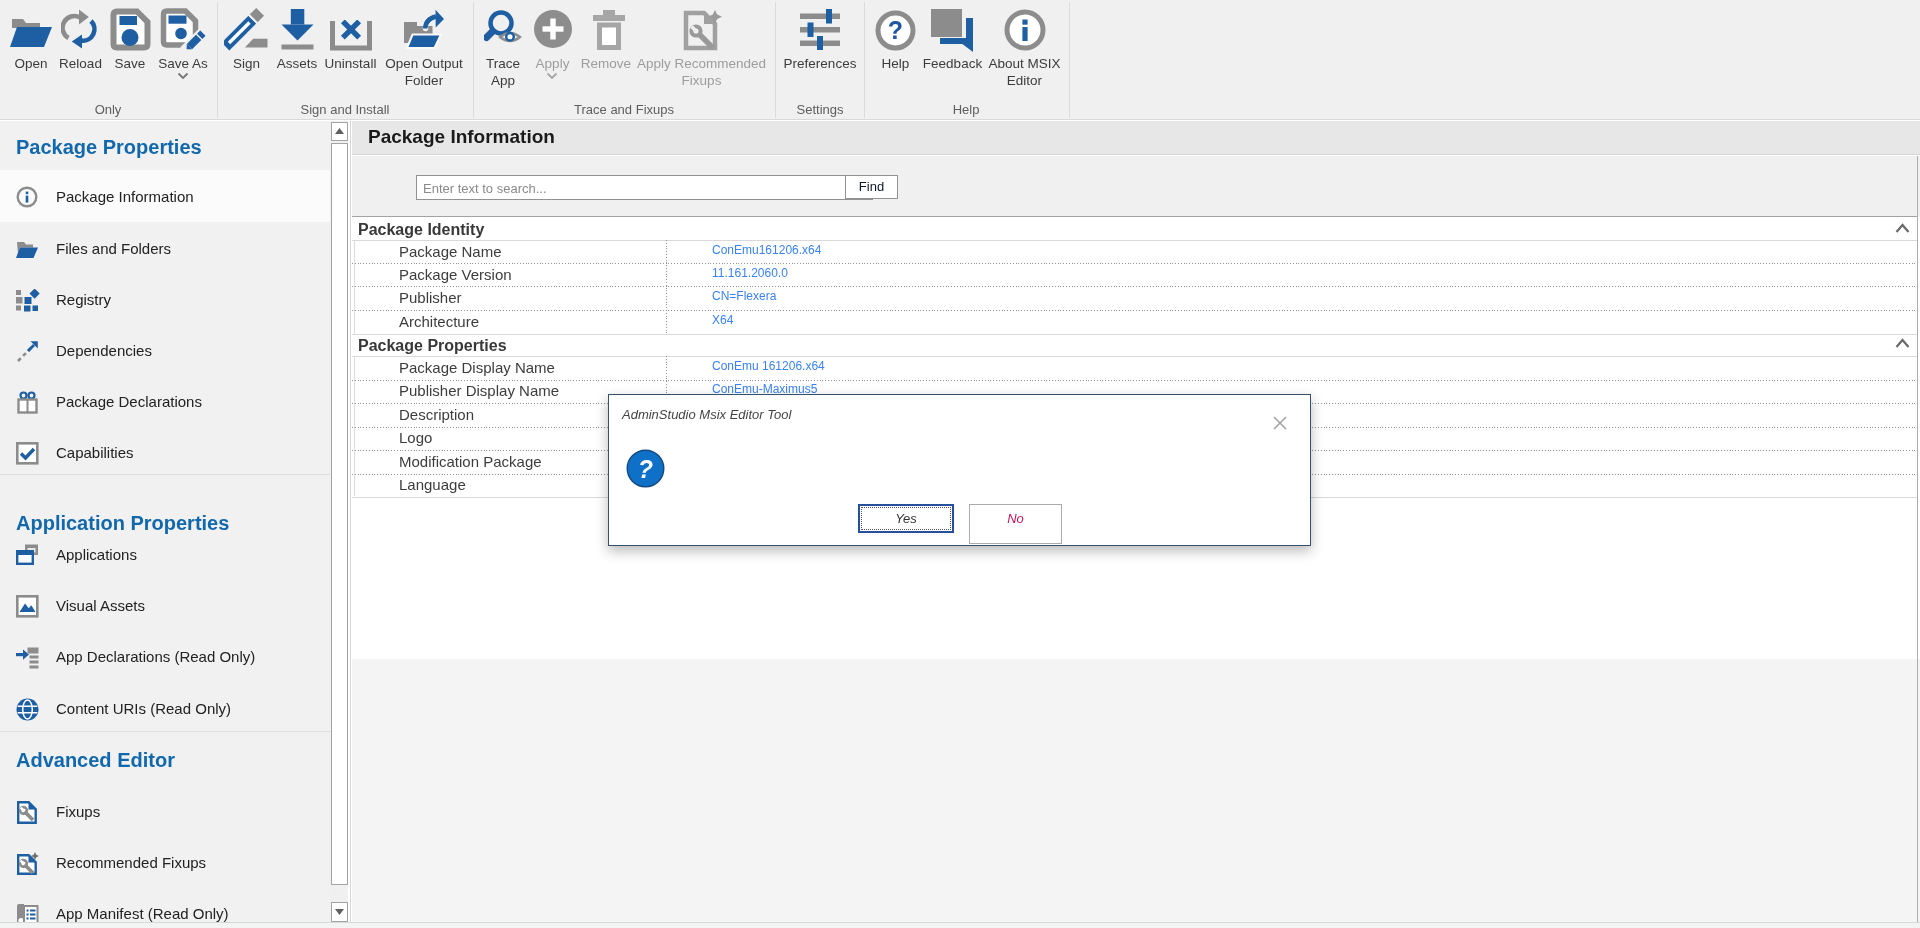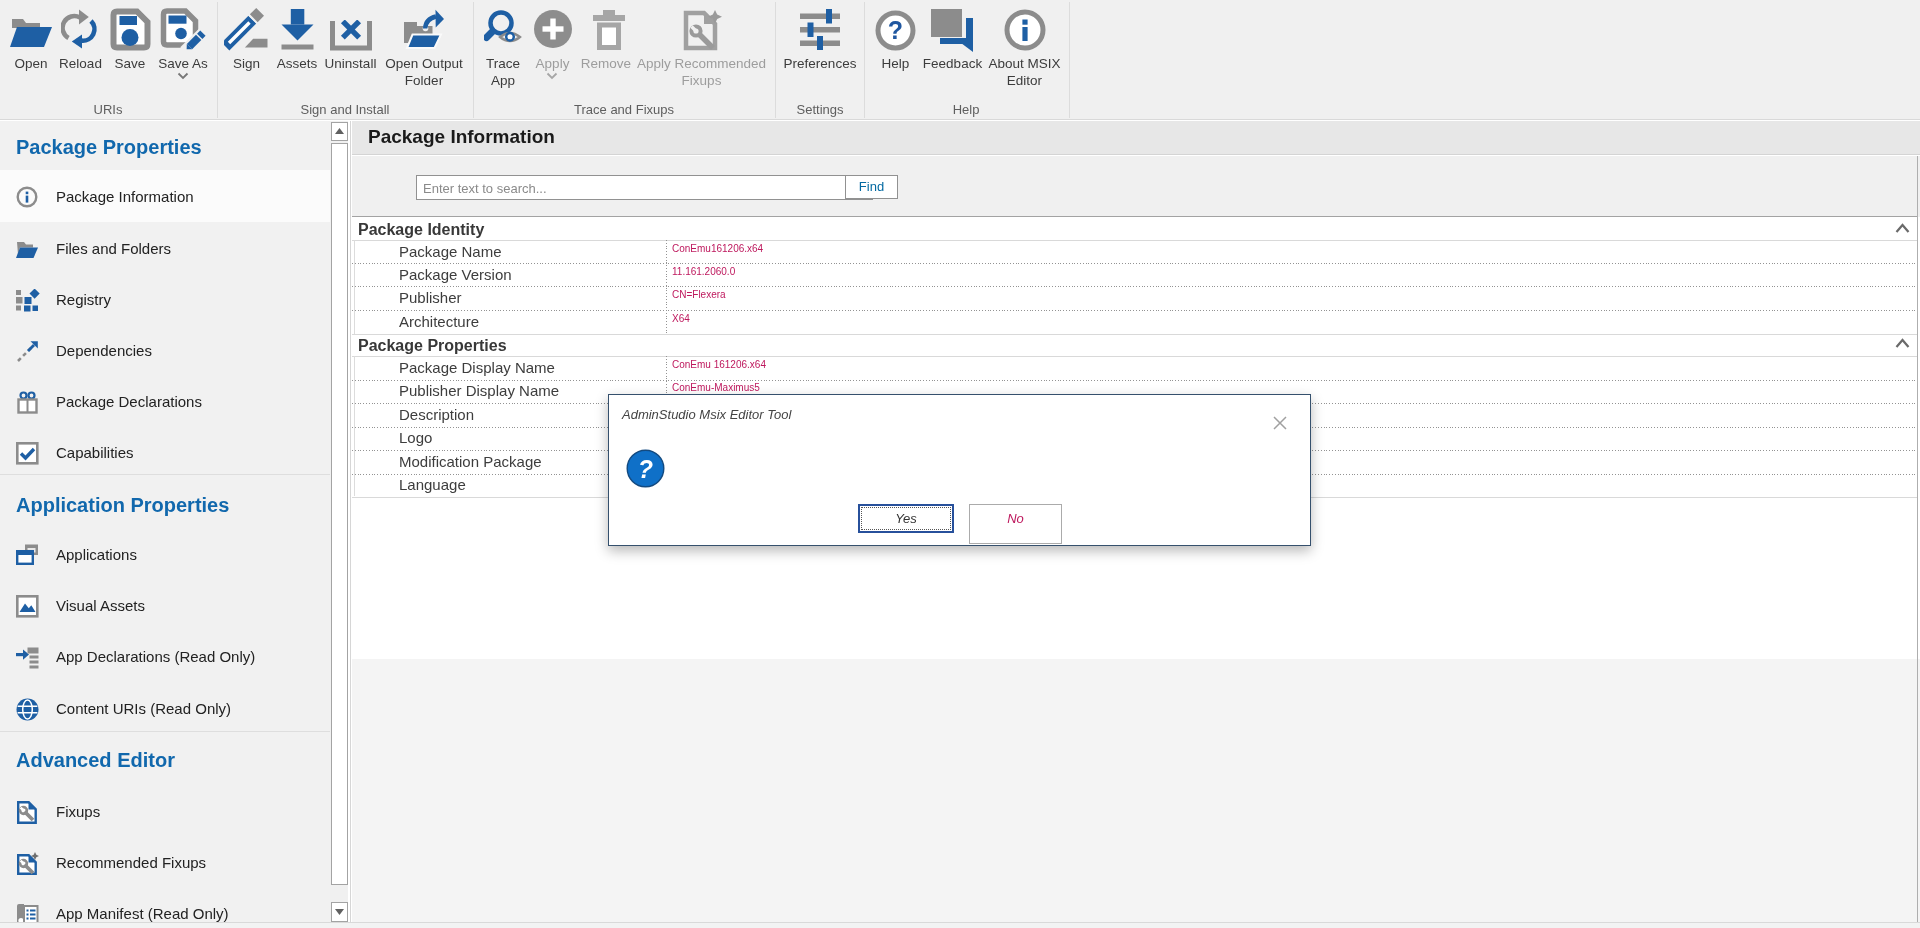--- a/index.html
+++ b/index.html
@@ -41,27 +41,27 @@
   height:269px; background:#f4f4f4; }
 #bottomstrip { position:absolute; left:0; top:922px; width:1920px; height:6px;
   background:#f2f3f3; border-top:1px solid #d9d9d9; z-index:30; }
 .hline { position:absolute; height:1px; background:#d9d9d9; }
 .dotline { position:absolute; height:1px;
   background-image:repeating-linear-gradient(to right,#939393 0 1px,transparent 1px 2.8px); }
 .vdotline { position:absolute; width:1px;
   background-image:repeating-linear-gradient(to bottom,#939393 0 1px,transparent 1px 2.8px); }
 .tghead { position:absolute; left:358px; font-size:16px; font-weight:bold; color:#383838; }
 .tlabel { position:absolute; left:399px; font-size:15px; color:#3d3d3d; white-space:nowrap; }
-.tvalue { position:absolute; left:672px; font-size:10px; color:#be185d; white-space:nowrap; }
+.tvalue { position:absolute; left:712px; font-size:12px; color:#3b82f6; white-space:nowrap; }
 #searchbox { position:absolute; left:368px; top:175px; width:457px; height:25px;
   background:#fff; border:1px solid #919191;margin-left:48px; }
 #searchbox span { position:absolute; left:6px; top:5px; font-size:13px; color:#8a8a8a; }
 #findbtn { position:absolute; left:845px; top:175px; width:53px; height:24px;
   background:#fff; border:1px solid #919191; text-align:center;
-  font-size:13px; color:#0369a1; line-height:21px; }
+  font-size:13px; color:#0f172a; line-height:21px; }
 #dialog { position:absolute; left:608px; top:394px; width:703px; height:152px;
   background:#fff; border:1px solid #35506d; z-index:20;
   box-shadow:0 5px 12px rgba(0,0,0,0.28);font-style:italic; }
 #dlg-title { position:absolute; left:13px; top:12px; font-size:13px; color:#444; }
 #dlg-x { position:absolute; left:663px; top:20px; }
 #dlg-text { position:absolute; left:71px; top:67px; font-size:13px; color:#383838; }
 #dlg-yes { position:absolute; left:249px; top:109px; width:96px; height:29px;
   background:#fff; border:2px solid #27509b; font-size:13px; color:#333;
   text-align:center; line-height:25px; }
 #dlg-yes i { position:absolute; left:1px; top:1px; right:1px; bottom:1px;
@@ -72,21 +72,21 @@
 .chev { position:absolute; }
 </style>
 </head>
 <body>
 <div id="ribbon">
 <div class="rsep" style="left:217px"></div>
 <div class="rsep" style="left:473px"></div>
 <div class="rsep" style="left:775px"></div>
 <div class="rsep" style="left:864px"></div>
 <div class="rsep" style="left:1069px"></div>
-<div class="glabel" style="left:108px">URIs</div>
+<div class="glabel" style="left:108px">Only</div>
 <div class="glabel" style="left:345px">Sign and Install</div>
 <div class="glabel" style="left:624px">Trace and Fixups</div>
 <div class="glabel" style="left:820px">Settings</div>
 <div class="glabel" style="left:966px">Help</div>
 <svg class="abs" style="left:10px;top:15px" width="42" height="33" viewBox="0 0 42 33">
  <path d="M2 4 h11 l3 4 h14 v5 h-28 z" fill="#8c8c8c"></path>
  <path d="M7 12 h35 l-8 20 h-34 z" fill="#1e5fa4"></path>
     </svg>
 <div class="rlabel" style="left:31px;top:55px">Open</div>
 <svg class="abs" style="left:61px;top:7px" width="38" height="46" viewBox="0 0 38 46">
@@ -204,21 +204,21 @@
 <svg class="abs" style="left:1004px;top:9px" width="42" height="42" viewBox="0 0 42 42">
  <circle cx="21" cy="21" r="18" fill="#fff" stroke="#8c8c8c" stroke-width="5"></circle>
  <rect x="18.4" y="10.5" width="5.2" height="5.2" fill="#1e5fa4"></rect>
  <rect x="18.4" y="18" width="5.2" height="14" fill="#1e5fa4"></rect>
     </svg>
 <div class="rlabel" style="left:1024.5px;top:55px">About MSIX<br>Editor</div>
 </div>
 <div id="sidebar"></div>
 <div class="sbsel" style="top:170px;height:52px"></div>
 <div class="sbhead" style="top:136px">Package Properties</div>
-<div class="sbhead" style="top:494px">Application Properties</div>
+<div class="sbhead" style="top:512px">Application Properties</div>
 <div class="sbhead" style="top:749px">Advanced Editor</div>
 <div class="sbline" style="top:474px"></div>
 <div class="sbline" style="top:731px"></div>
 <div class="sbitem" style="top:188px">Package Information</div>
 <div class="sbitem" style="top:240px">Files and Folders</div>
 <div class="sbitem" style="top:291px">Registry</div>
 <div class="sbitem" style="top:342px">Dependencies</div>
 <div class="sbitem" style="top:393px">Package Declarations</div>
 <div class="sbitem" style="top:444px">Capabilities</div>
 <div class="sbitem" style="top:546px">Applications</div>

